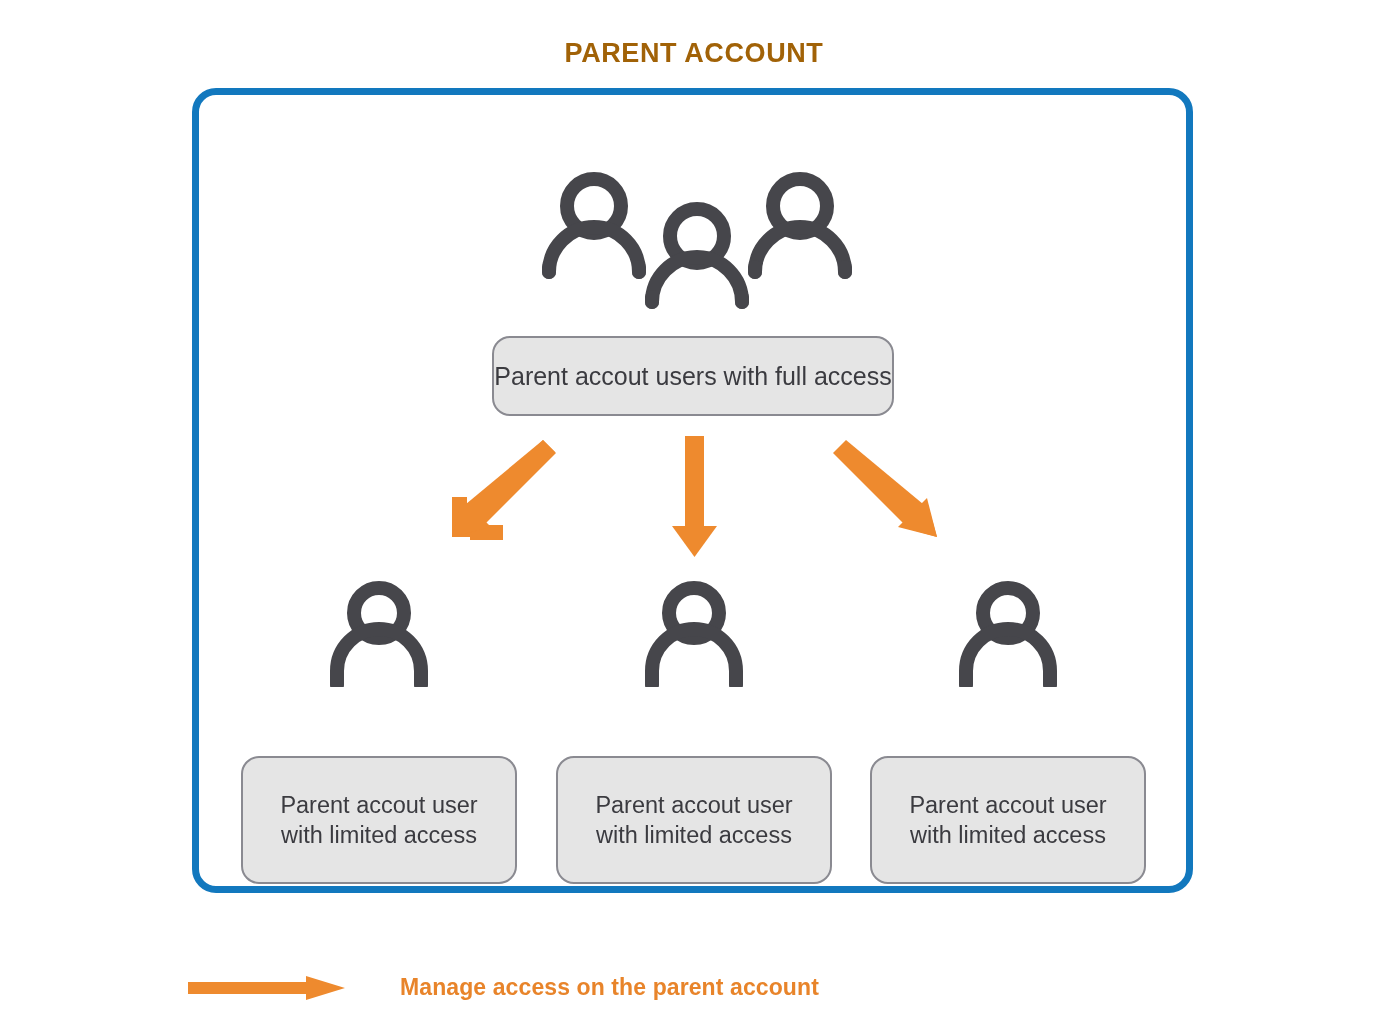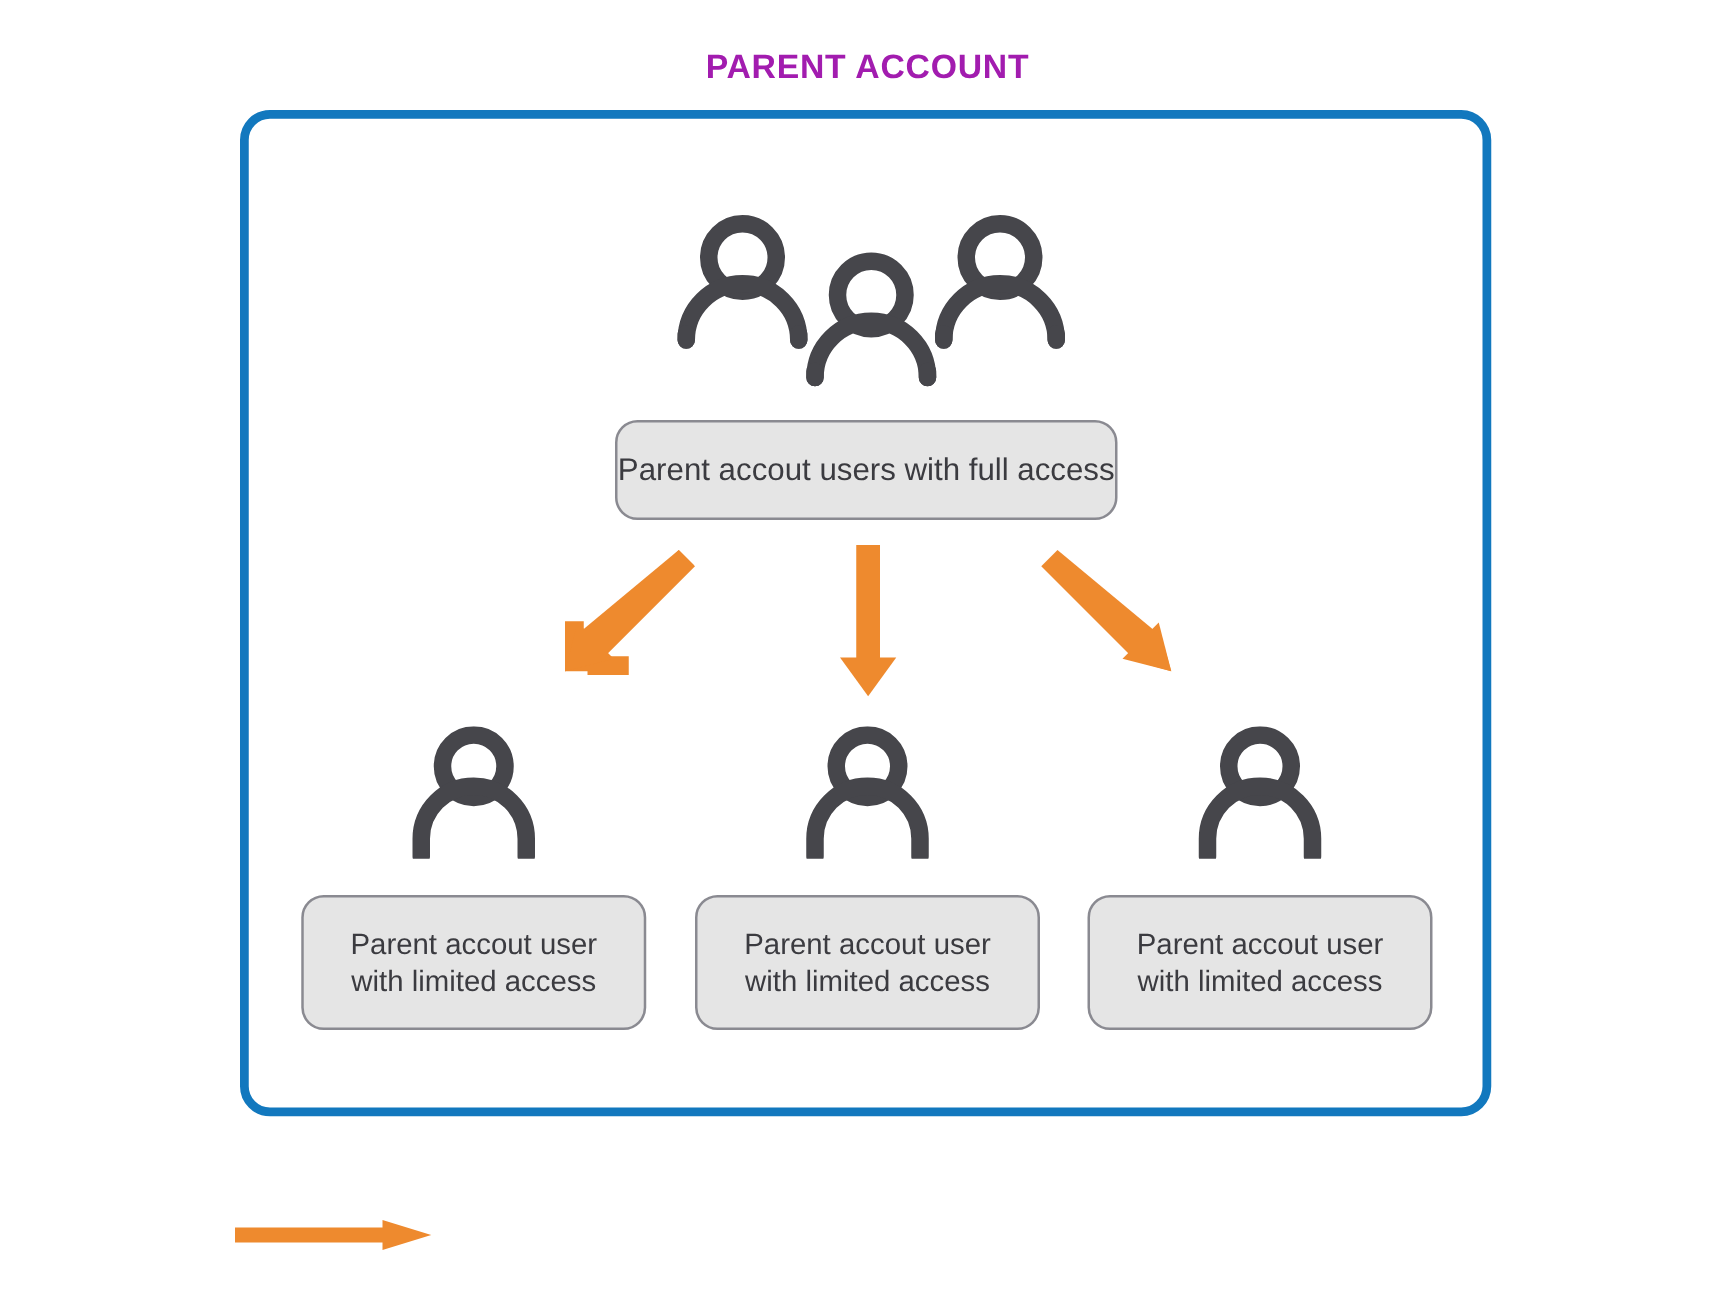--- a/index.html
+++ b/index.html
@@ -21,21 +21,21 @@
   
   #page-title {
     position: absolute;
     left: 0;
     top: 38px;
     width: 1388px;
     text-align: center;
     font-size: 27px;
     font-weight: bold;
     letter-spacing: 0.6px;
-    color: #a21caf;
+    color: #a16207;
   }
 
   
   #account-container {
     position: absolute;
     left: 192px;
     top: 88px;
     width: 1001px;
     height: 805px;
     box-sizing: border-box;
@@ -68,22 +68,22 @@
   }
   #pill-full-access {
     left: 492px;
     top: 336px;
     width: 402px;
     height: 80px;
     font-size: 25px;
   }
   .pill-limited {
     width: 276px;
-    height: 108px;
-    top: 716px;
+    height: 128px;
+    top: 756px;
     font-size: 23.5px;
   }
   #pill-limited-1 { left: 241px; }
   #pill-limited-2 { left: 556px; }
   #pill-limited-3 { left: 870px; }
   .pill-line { display: block; }
 
   
   #arrows-layer {
     position: absolute;
@@ -208,15 +208,16 @@
       <span class="pill-line">Parent accout user</span>
       <span class="pill-line">with limited access</span>
     </span>
   </div>
 
   <div id="legend">
     <svg id="legend-arrow" width="165" height="52" viewBox="0 0 165 52">
       <rect x="0" y="20" width="125" height="12" fill="#ee8a2e"></rect>
       <polygon fill="#ee8a2e" points="118,14 118,38 157,26"></polygon>
     </svg>
+    <div id="legend-label">Manage access on the parent account</div>
   </div>
 
 </div>
 
 </body></html>

